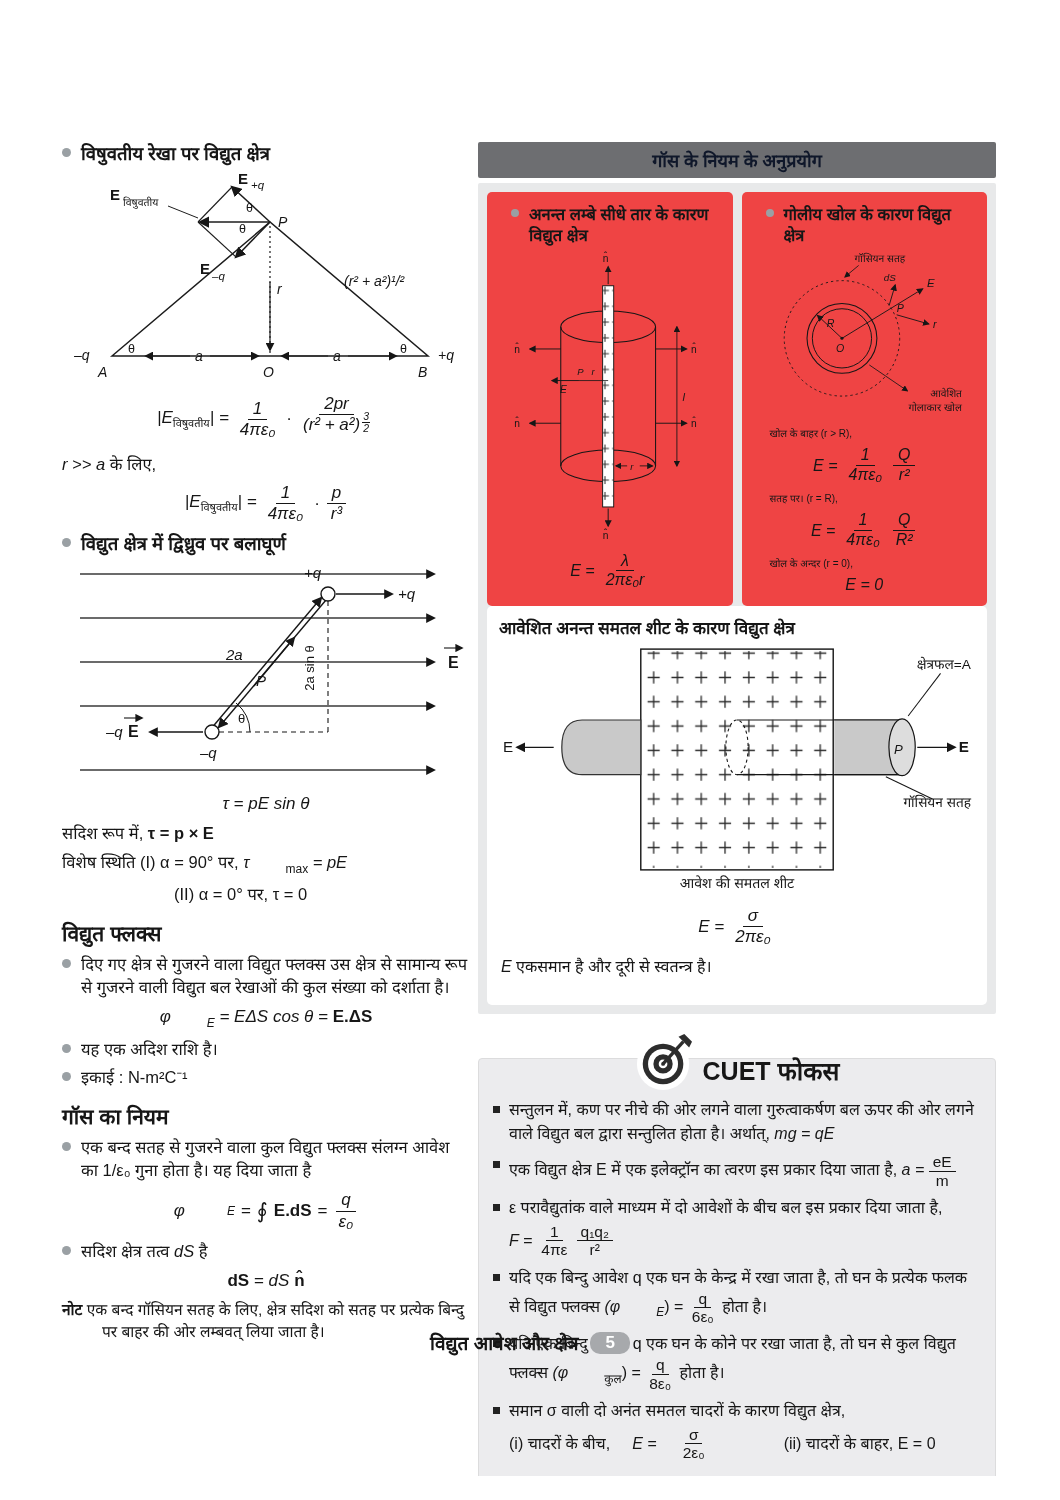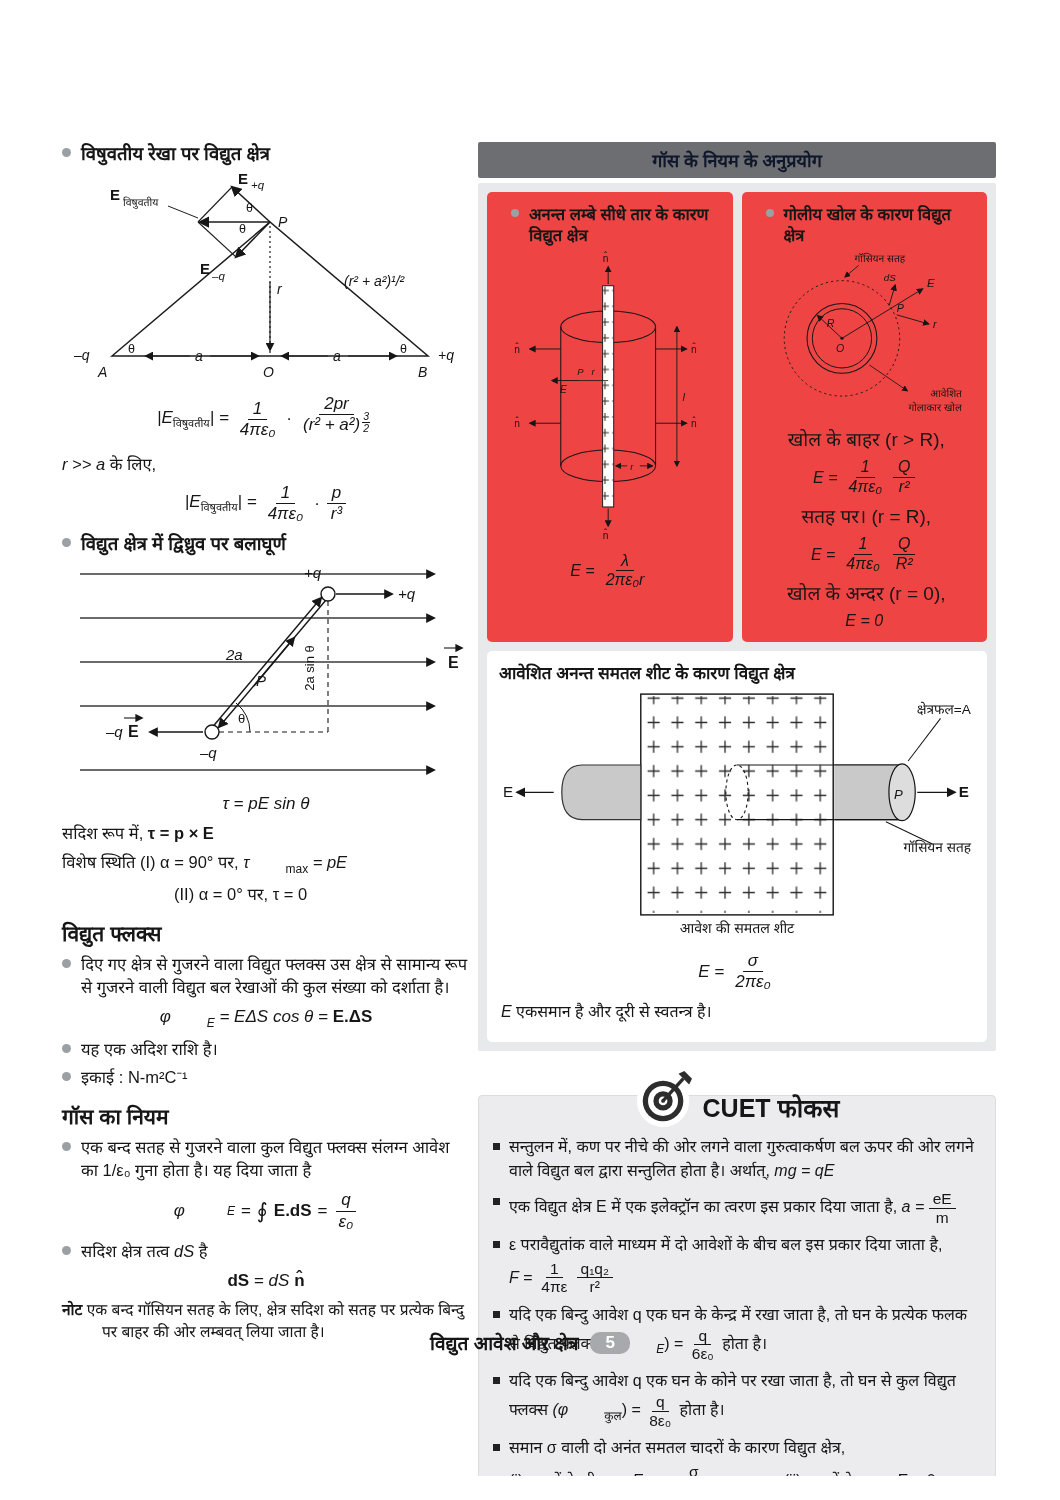--- a/index.html
+++ b/index.html
@@ -34,23 +34,23 @@
   .note{font-size:15.5px;line-height:1.45;margin-top:8px;padding-left:40px;text-indent:-40px;}
 
   
   .rc-header{background:#6d6e71;color:#0f172a;text-align:center;font-weight:bold;
              font-size:18px;padding:6px 0;border-radius:2px;}
   .panel{background:#e8e9ea;padding:9px;margin-top:5px;border-radius:2px;}
   .tworow{display:flex;gap:9px;align-items:stretch;}
   .wbox{background:#ef4444;border-radius:5px;padding:10px 24px 6px;flex:1;min-width:0;}
   .wbox .bh-text{font-size:16.5px;}
   .wbox .dot{margin-top:5px;width:8px;height:8px;}
-  .stext{font-size:19px;margin:6px 0 0 4px;text-align:center;}
+  .stext{font-size:10px;margin:6px 0 0 4px;}
   .wbox .formula{font-size:16px;margin:6px 0;}
-  .sheetbox{background:#fff;border-radius:5px;padding:10px 12px 16px;margin-top:9px;}
+  .sheetbox{background:#fff;border-radius:5px;padding:10px 12px 24px;}
   .sheethead{font-size:17px;font-weight:bold;margin-bottom:2px;}
   .sheetnote{font-size:16px;margin:6px 0 4px 2px;}
 
   
   .cuetbox{position:relative;background:#ececee;border:1px solid #dcdcdd;border-radius:4px;
            margin-top:44px;padding:4px 14px 12px;}
   .cuethead{display:flex;justify-content:center;align-items:center;gap:10px;
             margin-top:-30px;margin-bottom:4px;}
   .cuetlogo{width:58px;height:58px;flex:none;}
   .cuettitle{font-size:25px;font-weight:bold;padding-top:16px;}

